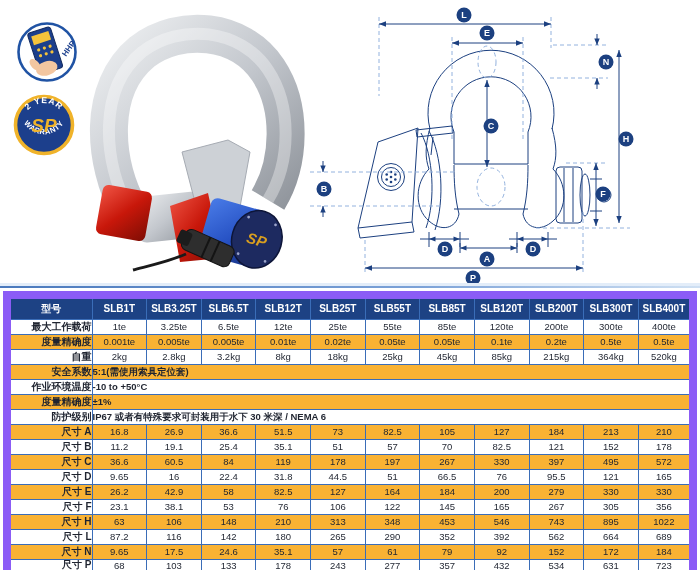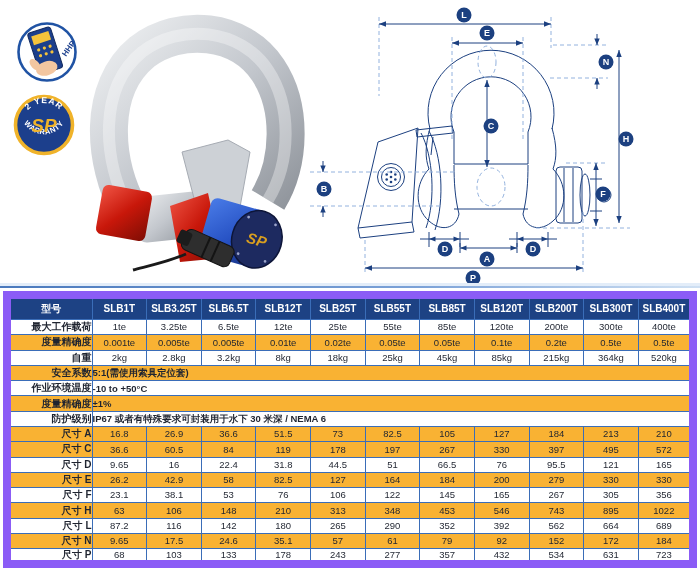--- a/index.html
+++ b/index.html
@@ -339,20 +339,34 @@
           <td>36.6</td>
           <td>51.5</td>
           <td>73</td>
           <td>82.5</td>
           <td>105</td>
           <td>127</td>
           <td>184</td>
           <td>213</td>
           <td>210</td>
         </tr>
+        <tr class="w">
+          <th>尺寸 B</th>
+          <td>11.2</td>
+          <td>19.1</td>
+          <td>25.4</td>
+          <td>35.1</td>
+          <td>51</td>
+          <td>57</td>
+          <td>70</td>
+          <td>82.5</td>
+          <td>121</td>
+          <td>152</td>
+          <td>178</td>
+        </tr>
         <tr class="y">
           <th>尺寸 C</th>
           <td>36.6</td>
           <td>60.5</td>
           <td>84</td>
           <td>119</td>
           <td>178</td>
           <td>197</td>
           <td>267</td>
           <td>330</td>

